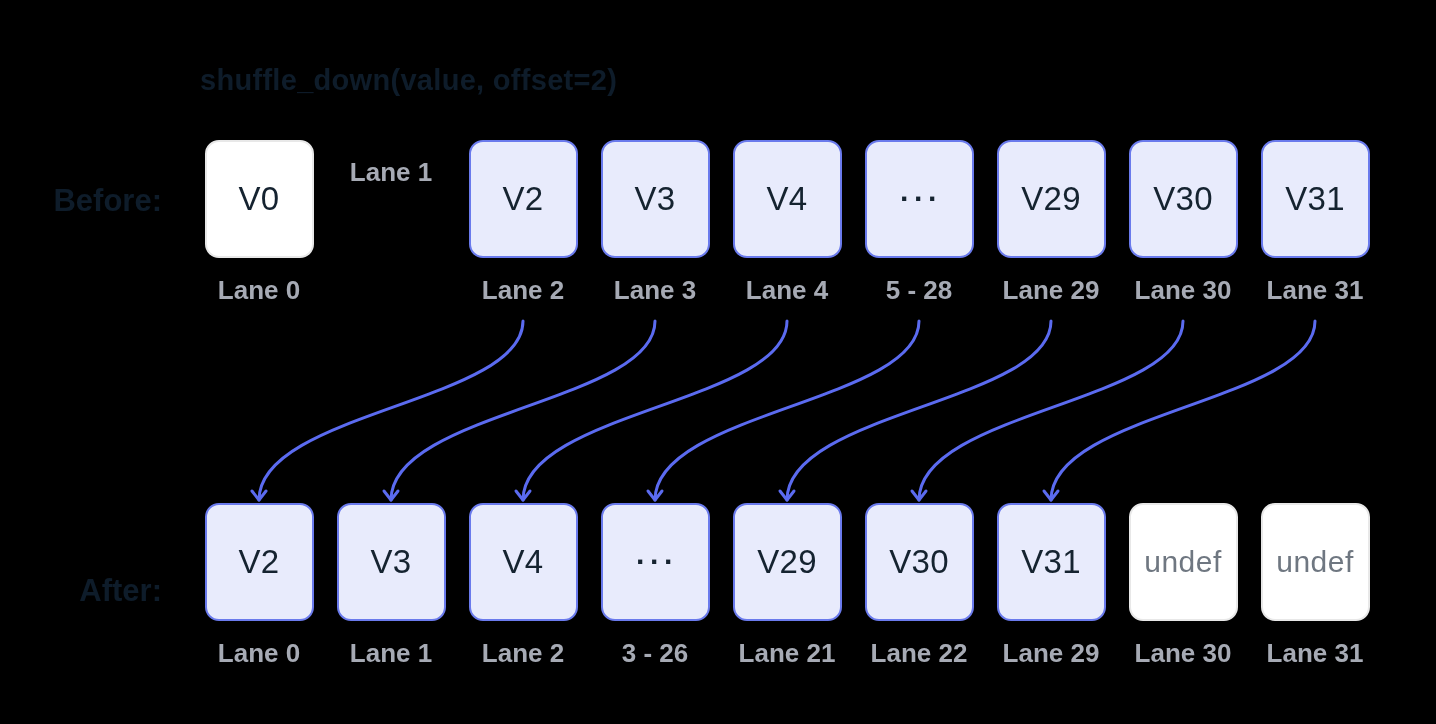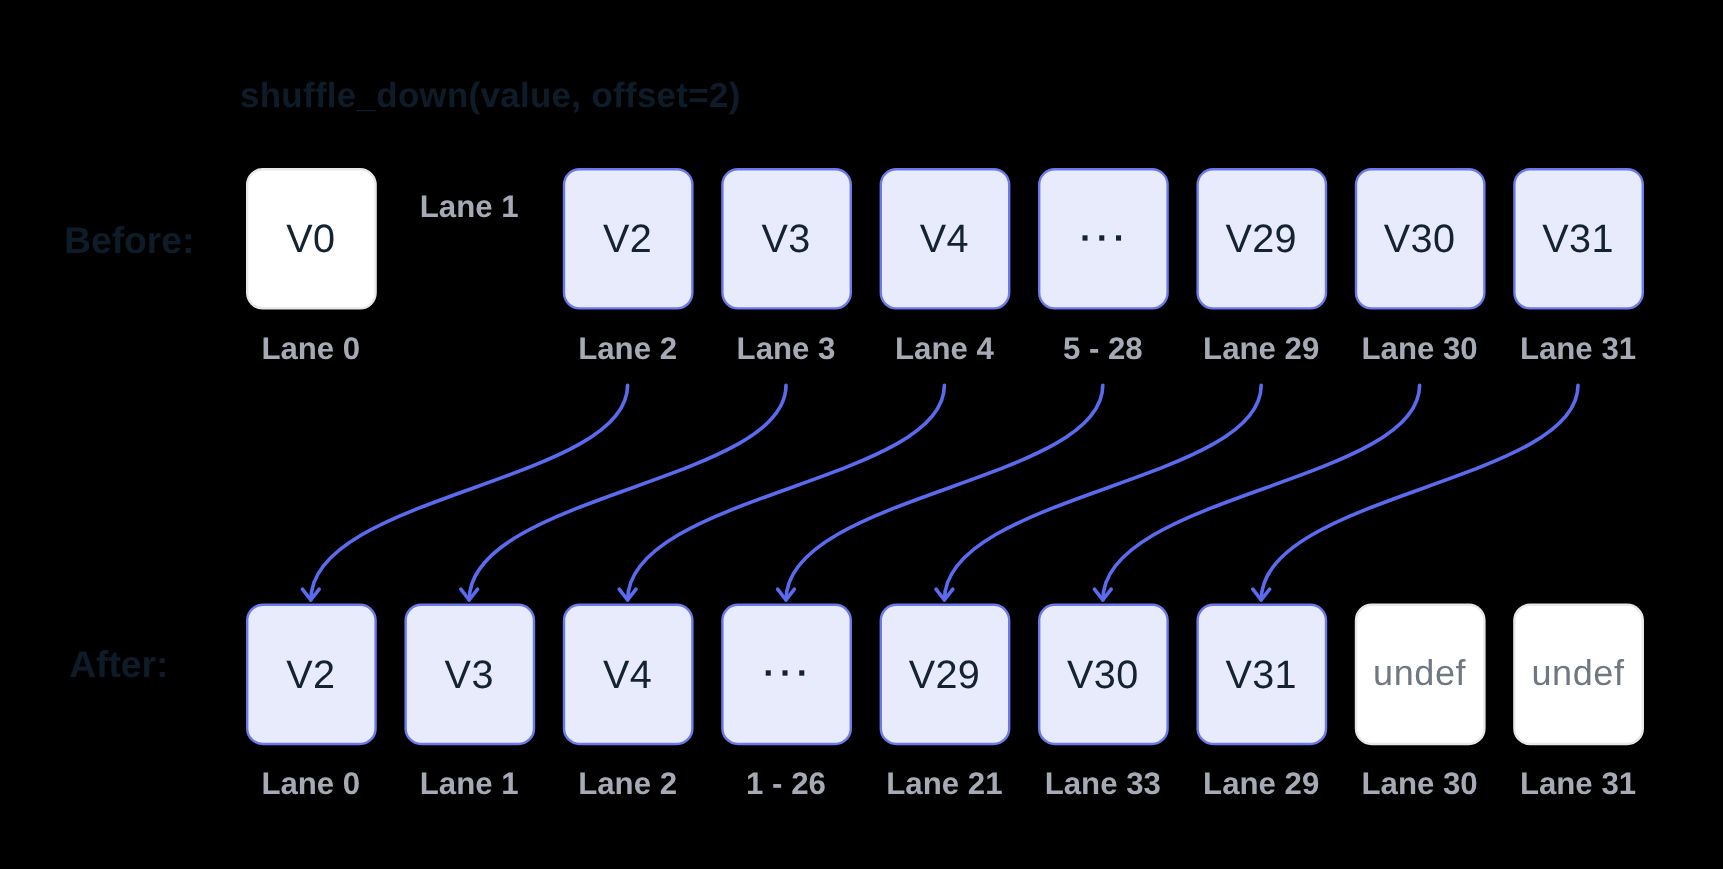--- a/index.html
+++ b/index.html
@@ -31,21 +31,21 @@
     color:var(--c-heading);
   }
   .row-label{
     position:absolute;
     left:36px;width:126px;
     text-align:right;
     font-size:31px;font-weight:600;
     color:var(--c-heading);
   }
   .row-label.before{top:183px;}
-  .row-label.after{top:536px;text-align:center;}
+  .row-label.after{top:573px;}
   .cells-row{
     position:absolute;left:200px;
     display:flex;gap:14px;
   }
   .cells-row.before{top:140px;}
   .cells-row.after{top:503px;}
   .col{width:118px;display:flex;flex-direction:column;align-items:center;}
   .cell{
     width:109px;height:118px;
     border-radius:14px;
@@ -194,33 +194,33 @@
       <div class="col">
         <div class="cell active">
           <span class="cell-value">V4</span>
         </div>
         <div class="lane-label">Lane 2</div>
       </div>
       <div class="col">
         <div class="cell active ellipsis">
           <span class="cell-value">···</span>
         </div>
-        <div class="lane-label">1 - 26</div>
+        <div class="lane-label">3 - 26</div>
       </div>
       <div class="col">
         <div class="cell active">
           <span class="cell-value">V29</span>
         </div>
         <div class="lane-label">Lane 21</div>
       </div>
       <div class="col">
         <div class="cell active">
           <span class="cell-value">V30</span>
         </div>
-        <div class="lane-label">Lane 33</div>
+        <div class="lane-label">Lane 22</div>
       </div>
       <div class="col">
         <div class="cell active">
           <span class="cell-value">V31</span>
         </div>
         <div class="lane-label">Lane 29</div>
       </div>
       <div class="col">
         <div class="cell undef">
           <span class="cell-value">undef</span>

